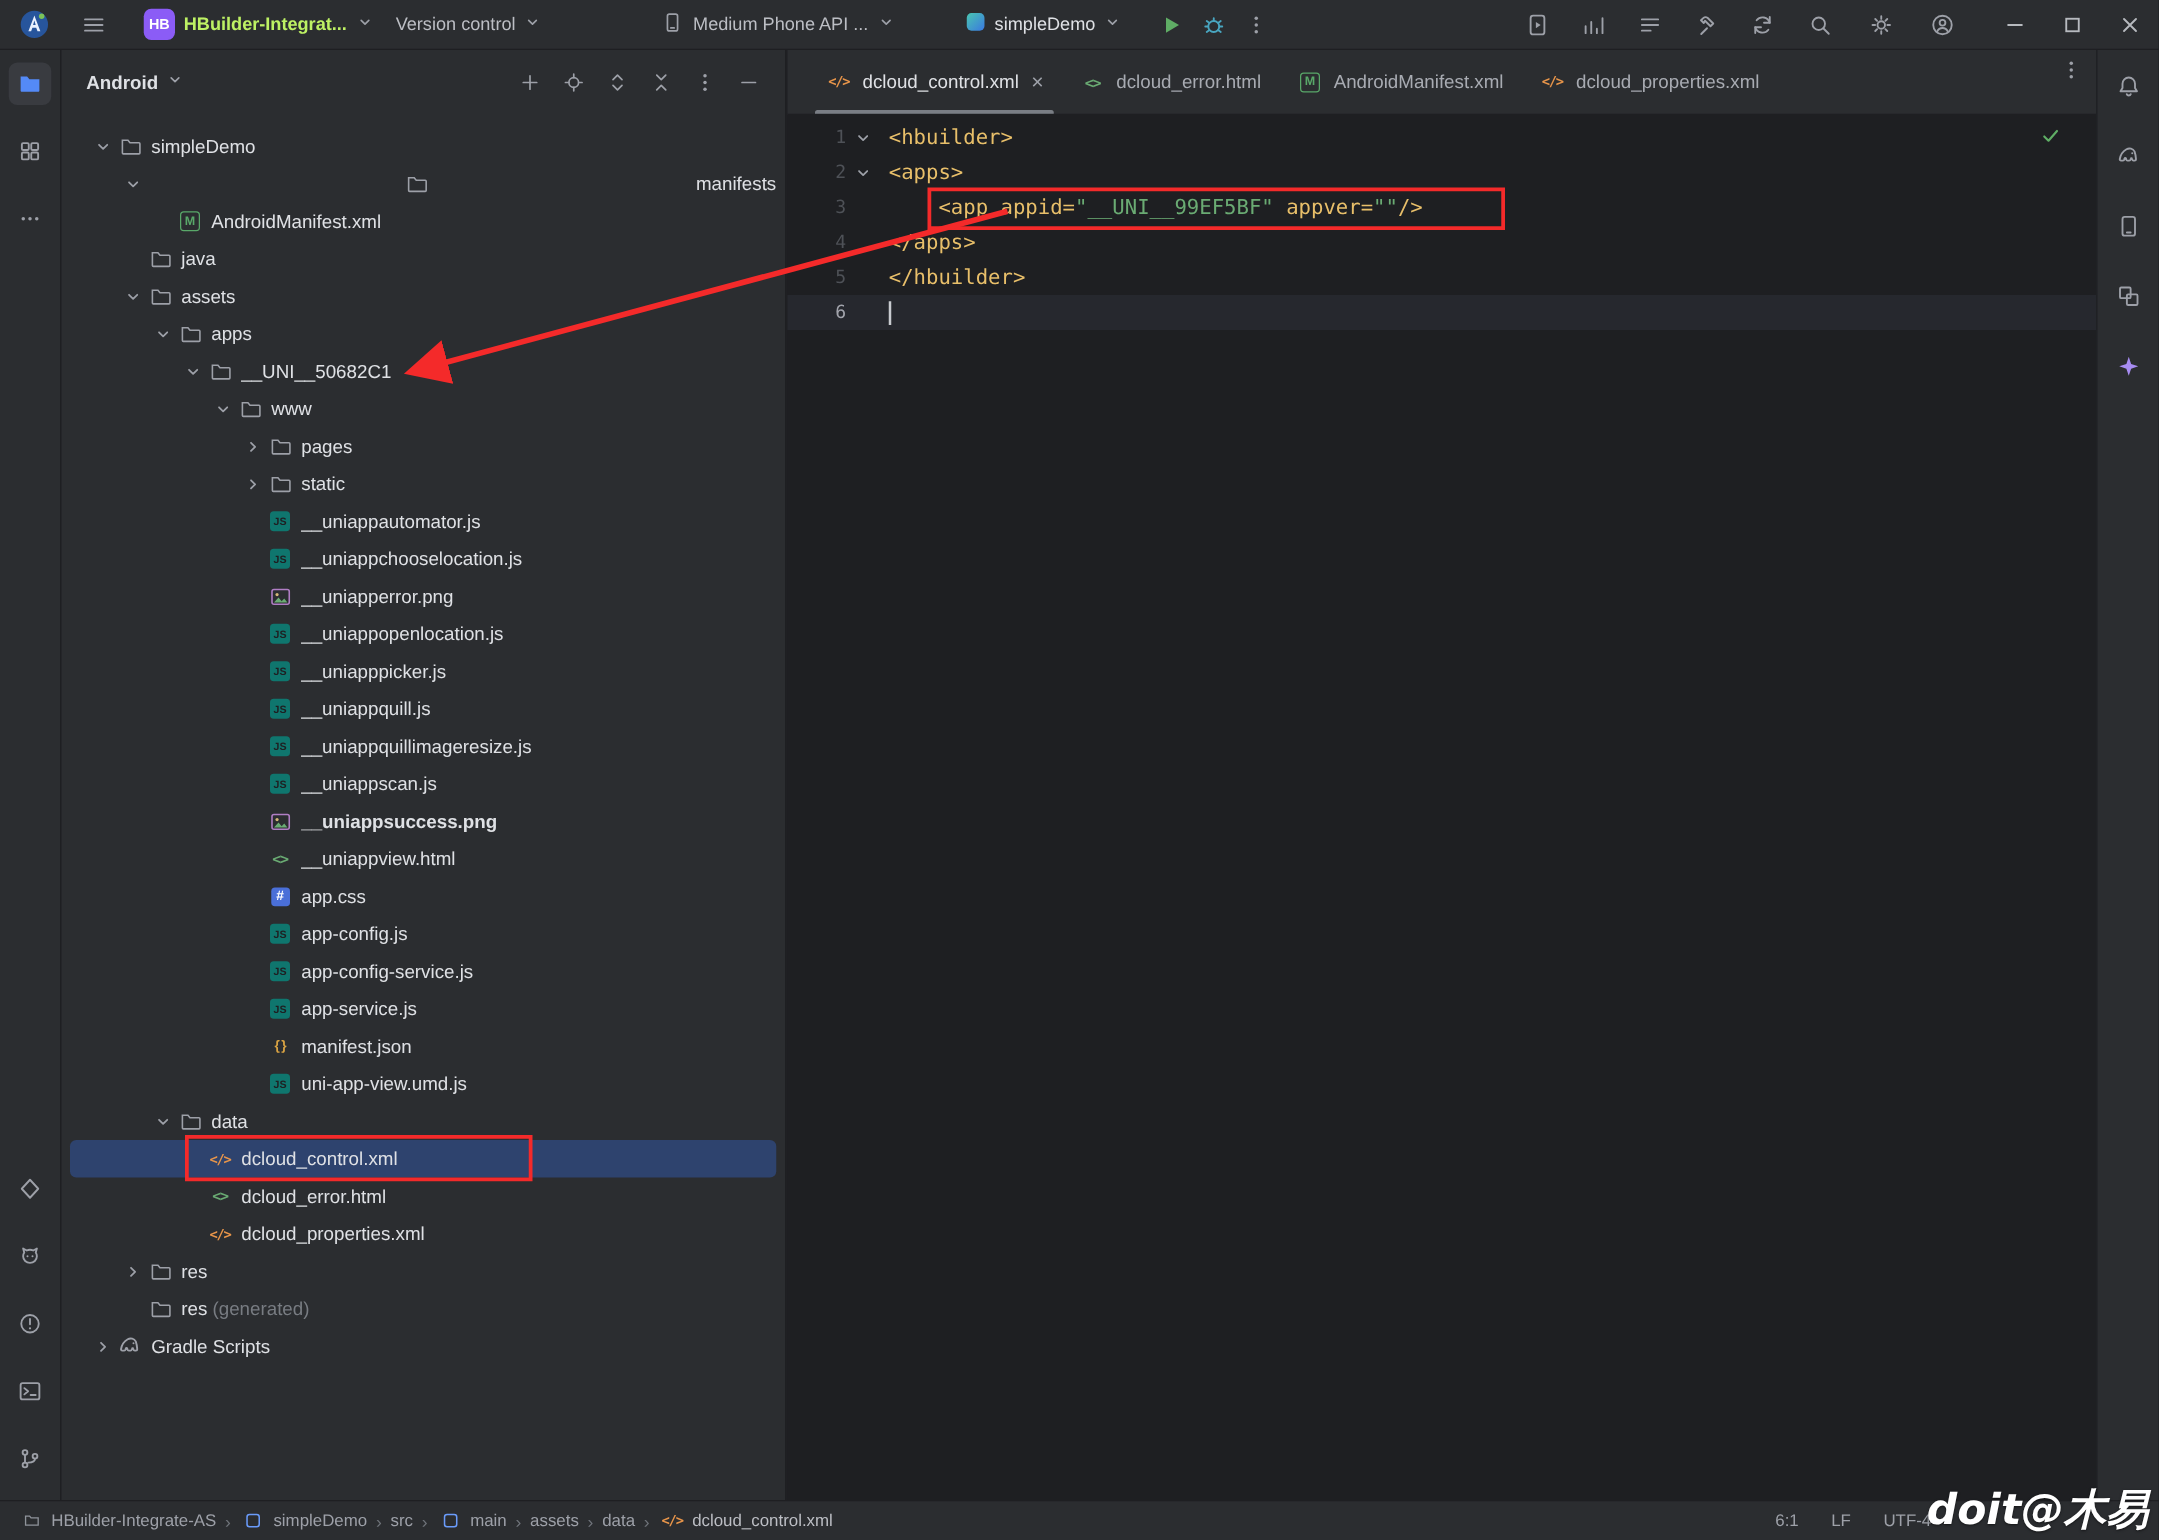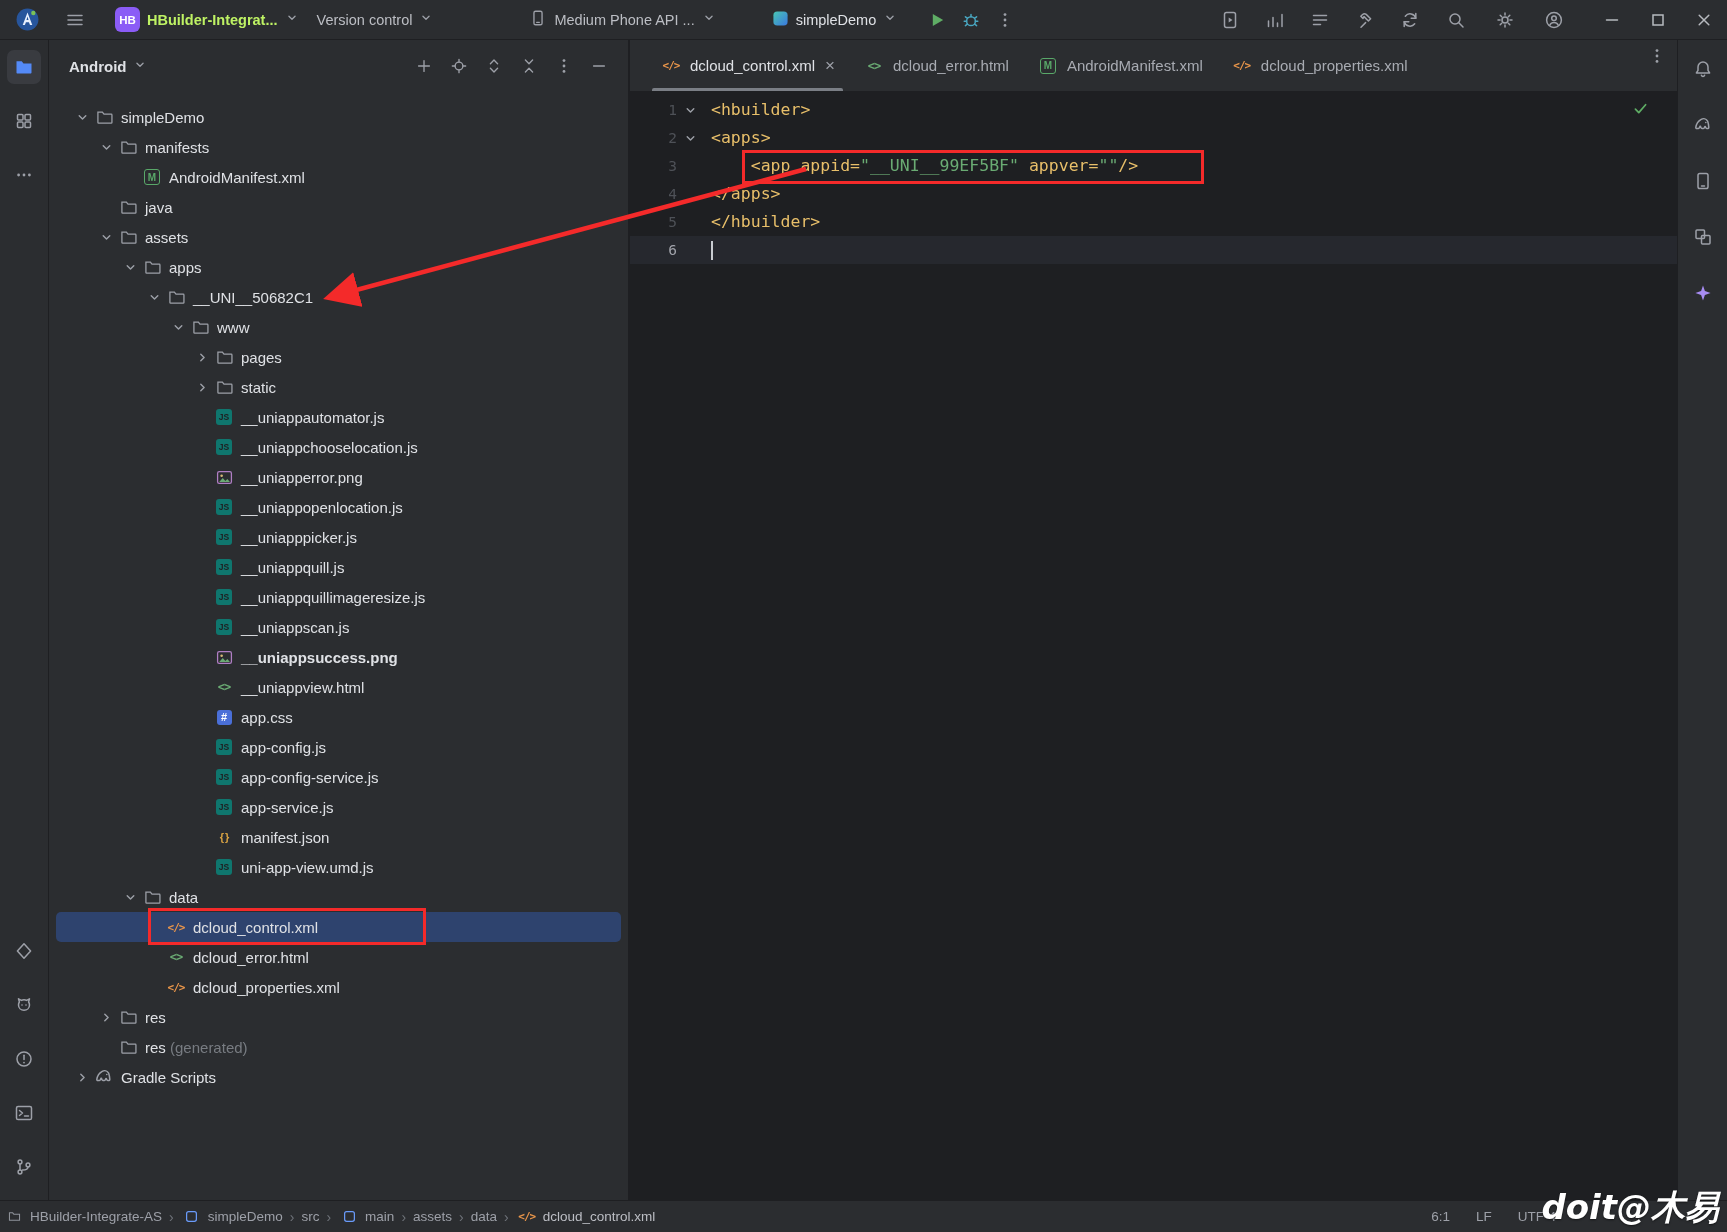--- a/index.html
+++ b/index.html
@@ -70,21 +70,21 @@
   .fold{width:27px;display:flex;align-items:center;justify-content:center;flex:0 0 27px;}
   .ltext{padding-left:7px;white-space:pre;display:flex;align-items:center;}
   .tok-tag{color:#e8bf6a;}
   .tok-string{color:#6aab73;}
   .tok-plain{color:#bcbec4;white-space:pre;}
   .ltext span{white-space:pre;}
   .caret{display:inline-block;width:1.5px;height:19px;background:#c8cbd0;margin-right:-1.5px;}
   .inspect-ok{position:absolute;top:8px;right:28px;}
 
   
-  .statusbar{position:absolute;left:0;right:0;bottom:0;height:32px;background:#2b2d30;border-top:1px solid #1e1f22;display:flex;align-items:center;padding:0 3px;z-index:10;}
+  .statusbar{position:absolute;left:0;right:0;bottom:0;height:32px;background:#2b2d30;border-top:1px solid #1e1f22;display:flex;align-items:center;padding:0 14px;z-index:10;}
   .crumbs{display:flex;align-items:center;gap:7px;font-size:13.5px;color:#9da0a8;}
   .crumb{display:flex;align-items:center;gap:5px;}
   .crumb:last-child{color:#bcbec4;}
   .crumb-sep{color:#6f737a;font-size:14px;}
   .sb-right{margin-left:auto;margin-right:168px;display:flex;align-items:center;gap:26px;font-size:13.5px;color:#9da0a8;}
   .watermark{position:absolute;right:8px;bottom:1px;font-size:34px;font-weight:bold;color:#ffffff;text-shadow:0 1px 2px rgba(0,0,0,.55);font-family:"DejaVu Sans",sans-serif;z-index:90;font-style:italic;}
 
   
   .anno-box{position:absolute;border:3px solid #f42a2a;z-index:60;pointer-events:none;}
   .box-code{left:742px;top:150px;width:462px;height:34px;}
@@ -347,21 +347,21 @@
               <path d="M4.5 6.2L8 9.7l3.5-3.5" stroke="#9da0a8" stroke-width="1.5" stroke-linecap="round" stroke-linejoin="round" fill="none"></path>
             </svg>
           </span>
           <span class="ficon-wrap">
             <svg width="17" height="17" viewBox="0 0 16 16">
               <path d="M1.8 3h4.2l1.5 1.9h6.8c.4 0 .7.3.7.7v7c0 .4-.3.7-.7.7H2.5c-.4 0-.7-.3-.7-.7V3z" fill="none" stroke="#9da0a8" stroke-width="1.2"></path>
             </svg>
           </span>
           <span class="tlabel">simpleDemo</span>
         </div>
-        <div class="tree-row" style="padding-left: 40px;">
+        <div class="tree-row" style="padding-left: 40px; justify-content: space-between;">
           <span class="twisty">
             <svg width="15" height="15" viewBox="0 0 16 16">
               <path d="M4.5 6.2L8 9.7l3.5-3.5" stroke="#9da0a8" stroke-width="1.5" stroke-linecap="round" stroke-linejoin="round" fill="none"></path>
             </svg>
           </span>
           <span class="ficon-wrap">
             <svg width="17" height="17" viewBox="0 0 16 16">
               <path d="M1.8 3h4.2l1.5 1.9h6.8c.4 0 .7.3.7.7v7c0 .4-.3.7-.7.7H2.5c-.4 0-.7-.3-.7-.7V3z" fill="none" stroke="#9da0a8" stroke-width="1.2"></path>
             </svg>
           </span>

